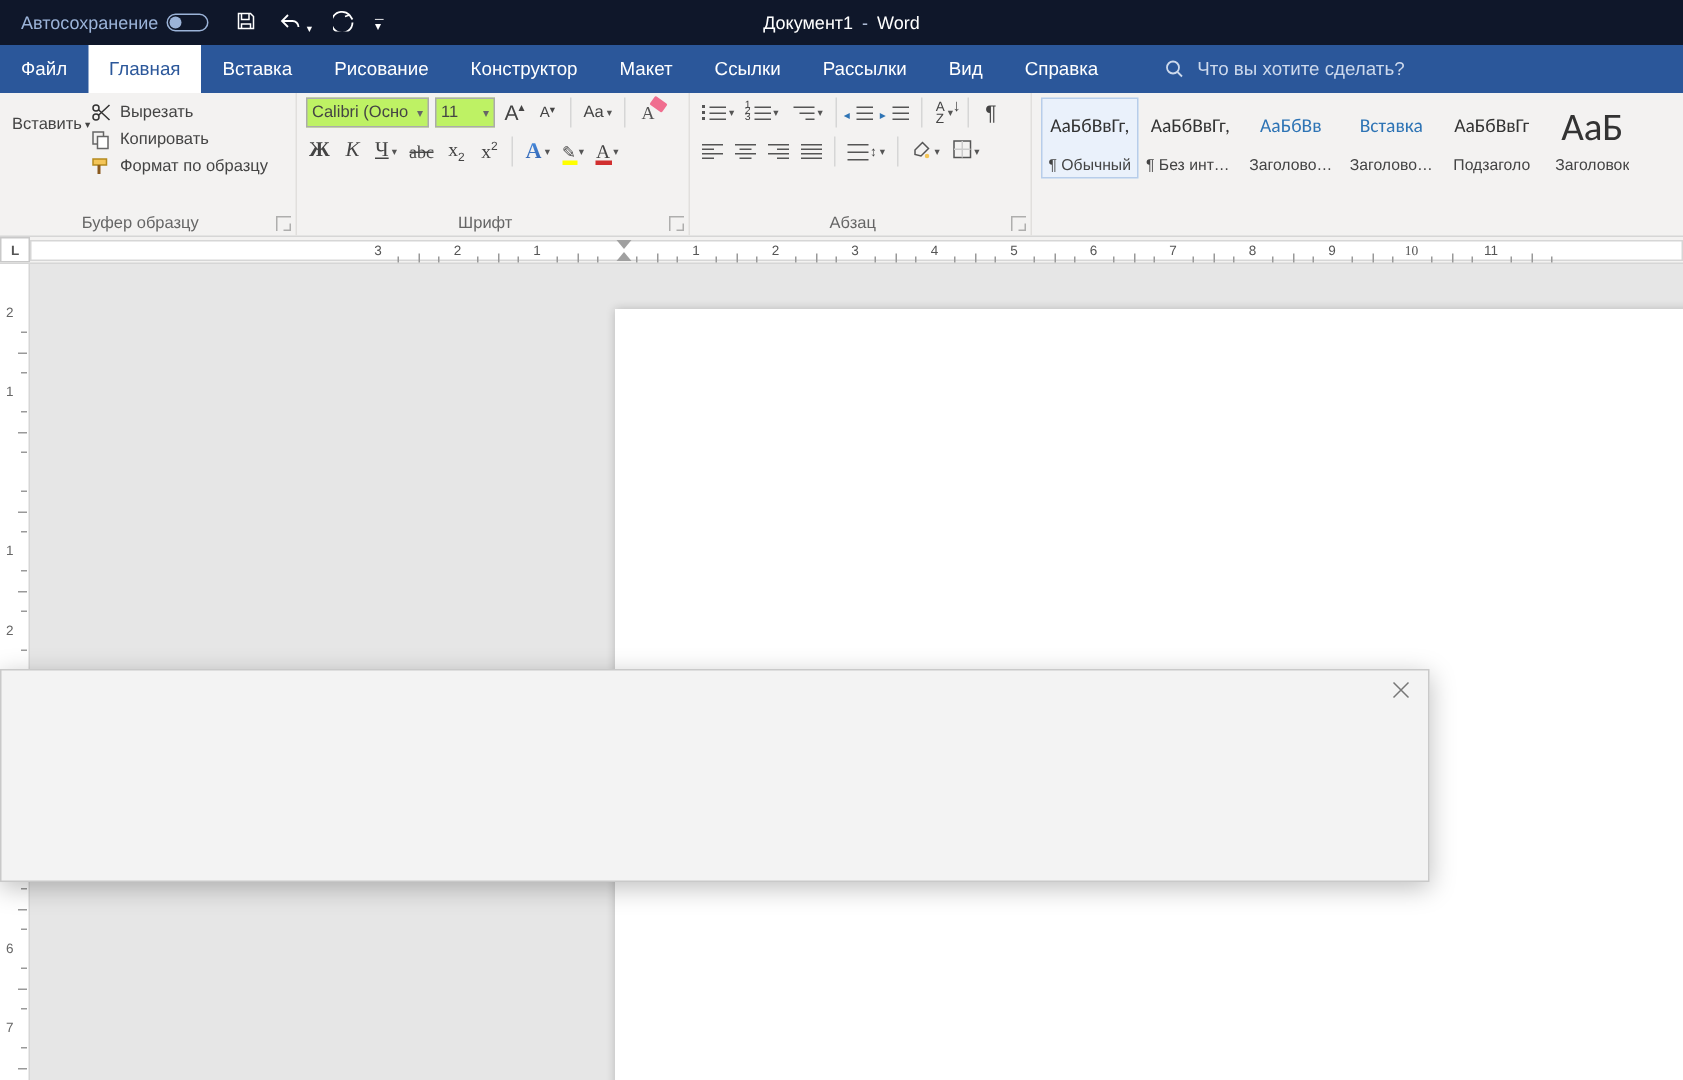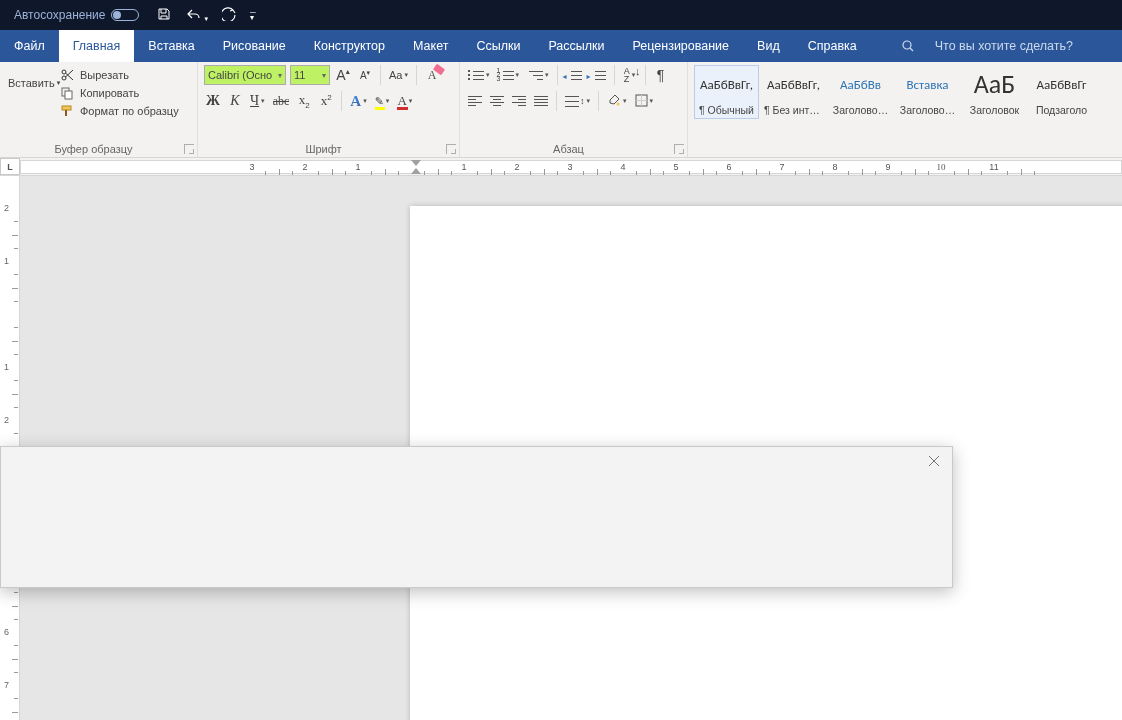--- a/index.html
+++ b/index.html
@@ -9,21 +9,21 @@
 .toggle{width:28px;height:12px;border:1px solid #9bb3d8;border-radius:7px;position:relative}
 .toggle::after{content:"";position:absolute;left:1px;top:1px;width:8px;height:8px;border-radius:50%;background:#9bb3d8}
 .qat{display:flex;align-items:center;gap:14px;margin-left:18px}
 .qat svg{stroke:#fff;fill:none}
 .doc-title{position:absolute;left:0;right:0;text-align:center;pointer-events:none}
 .doc-title span{color:#fff}
 .doc-title .sep{color:#b8c7e0;margin:0 6px}
 .tabrow{height:32px;background:#2b579a;display:flex;align-items:stretch;font-size:12.5px;color:#fff}
 .tab{padding:0 14px;display:flex;align-items:center;cursor:pointer}
 .tab.active{background:#fff;color:#2b579a}
-.tellme{display:flex;align-items:center;margin-left:30px;gap:20px;color:#cdd9ec}
+.tellme{display:flex;align-items:center;margin-left:30px;gap:8px;color:#cdd9ec}
 .tellme svg{stroke:#cdd9ec}
 .ribbon{height:96px;background:#f3f2f1;border-bottom:1px solid #d6d6d6;display:flex;font-size:11px;color:#444}
 .group{border-right:1px solid #e1dfdd;display:flex;flex-direction:column;position:relative;padding-bottom:16px}
 .group-body{flex:1;display:flex;align-items:flex-start;padding:3px 6px 0 6px}
 .group-label{position:absolute;bottom:2px;left:0;right:10px;text-align:center;color:#666;font-size:11px}
 .group-launcher{position:absolute;bottom:3px;right:3px;width:10px;height:10px;opacity:.55}
 .group-launcher::before{content:"";position:absolute;inset:0;border:1px solid #777;border-right:none;border-bottom:none}
 .group-launcher::after{content:"";position:absolute;right:0;bottom:0;width:4px;height:4px;border-right:1px solid #777;border-bottom:1px solid #777}
 
 .paste-big{display:flex;align-items:center;justify-content:flex-start;width:46px;padding-top:3px;gap:2px}
@@ -94,32 +94,34 @@
           <path d="M7 3 3 7l4 4 M3 7h7a4 4 0 0 1 4 4" stroke-width="1.2"></path>
         </svg><span style="font-size:7px;color:#fff;margin-left:1px">▾</span></span>
     <span><svg width="14" height="14" viewBox="0 0 14 14">
           <path d="M11 3a7 7 0 1 0 2 5M11 3l2 3M11 3l-3 1" stroke-width="1.2"></path>
         </svg></span>
     <span style="font-size:8px;color:#fff;display:flex;flex-direction:column;line-height:5px">
         <span>─</span>
         <span>▾</span>
       </span>
   </div>
+  <div class="doc-title">
+    <span>Документ1</span><span class="sep">-</span><span>Word</span>
+  </div>
 </div>
 
 <div class="tabrow">
   <div class="tab">Файл</div>
   <div class="tab active">Главная</div>
   <div class="tab">Вставка</div>
   <div class="tab">Рисование</div>
   <div class="tab">Конструктор</div>
   <div class="tab">Макет</div>
   <div class="tab">Ссылки</div>
   <div class="tab">Рассылки</div>
-  <div class="tab">Рецензирование</div>
   <div class="tab">Вид</div>
   <div class="tab">Справка</div>
   <div class="tellme">
     <svg width="14" height="14" viewBox="0 0 14 14" fill="none">
         <circle cx="6" cy="6" r="4" stroke-width="1.2"></circle>
         <path d="M9 9l3 3" stroke-width="1.2"></path>
       </svg>
     <span>Что вы хотите сделать?</span>
   </div>
 </div>
@@ -360,26 +362,26 @@
         </div>
         <div class="style-box">
           <div class="style-sample blue">АаБбВв</div>
           <div class="style-name">Заголово…</div>
         </div>
         <div class="style-box">
           <div class="style-sample blue">Вставка</div>
           <div class="style-name">Заголово…</div>
         </div>
         <div class="style-box">
+          <div class="style-sample ">АаБбВвГг</div>
+          <div class="style-name">Подзаголо</div>
+        </div>
+        <div class="style-box">
           <div class="style-sample big">АаБ</div>
           <div class="style-name">Заголовок</div>
-        </div>
-        <div class="style-box">
-          <div class="style-sample ">АаБбВвГг</div>
-          <div class="style-name">Подзаголо</div>
         </div>
       </div>
   </div>
 </div>
 
 <div class="ruler-h">
   <div class="ruler-corner">L</div>
   <div class="ruler-track" id="htrack">
       <div class="ruler-num" style="left: 231px;">3</div>
       <div class="ruler-tick" style="left: 244.25px;"></div>

